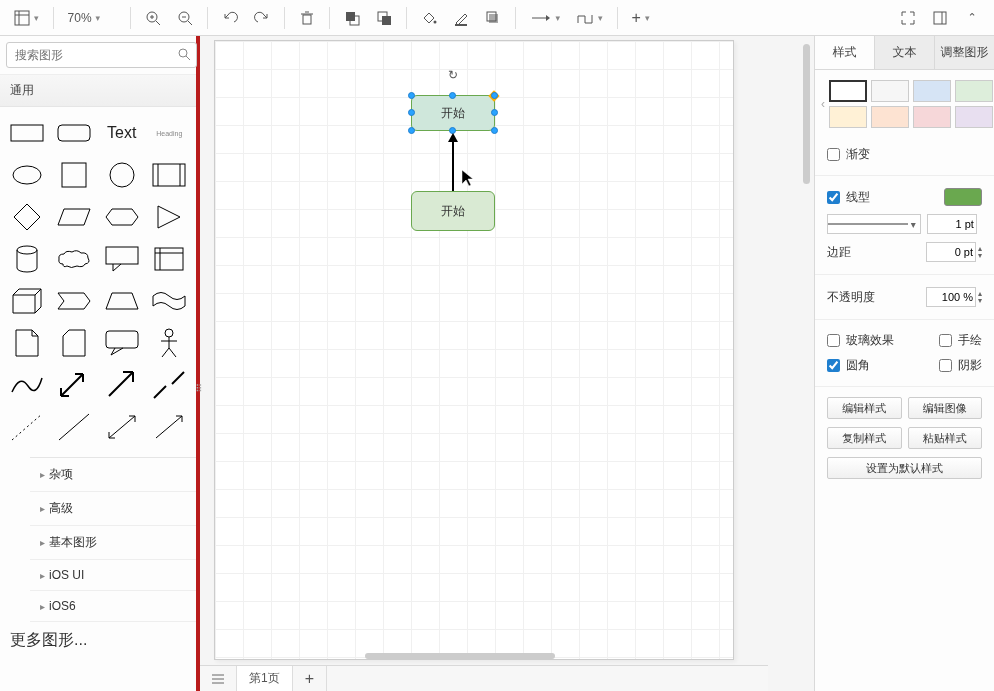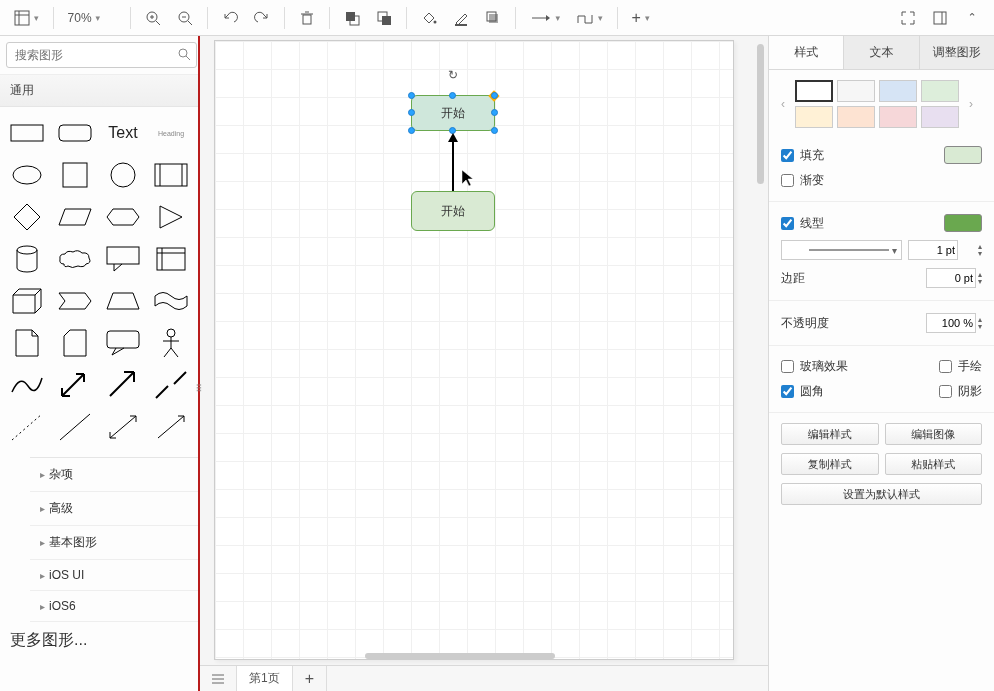--- a/index.html
+++ b/index.html
@@ -10,21 +10,21 @@
 .tb-btn { width: 28px; height: 28px; display: flex; align-items: center; justify-content: center; color: #555; cursor: pointer; border-radius: 2px; }
 .tb-sep { width: 1px; height: 22px; background: #ddd; margin: 0 4px; }
 .tb-dd { display: flex; align-items: center; height: 28px; padding: 0 6px; color: #555; cursor: pointer; gap: 4px; }
 .zoom { width: 60px; text-align: center; }
 .tb-right { margin-left: auto; display: flex; gap: 4px; }
 
 
 .main { display: flex; height: 655px; }
 
 
-.lsb { width: 200px; border-right: 2px solid #b91c1c; display: flex; flex-direction: column; background: #fdfdfd; }
+.lsb { width: 200px; border-right: 4px solid #b91c1c; display: flex; flex-direction: column; background: #fdfdfd; }
 .search-row { padding: 6px; border-bottom: 1px solid #eee; display:flex; align-items:center; }
 .search { flex:1; height: 26px; border: 1px solid #ccc; border-radius: 3px; padding: 0 26px 0 8px; font-size: 12px; background:#fff; }
 .search-wrap { position: relative; flex:1; }
 .search-icon { position: absolute; right: 6px; top: 5px; color: #888; }
 .cat-head { padding: 7px 10px; font-size: 12px; color: #444; background: linear-gradient(#f7f7f7,#efefef); border-bottom: 1px solid #e5e5e5; }
 .shapes-panel { padding: 8px 6px 12px; flex: 0 0 auto; }
 .shape-grid { display: grid; grid-template-columns: repeat(4, 1fr); gap: 6px 6px; }
 .shape-cell { height: 36px; display:flex; align-items:center; justify-content:center; color:#222; }
 .shape-text { font-size: 16px; }
 .lib-list { border-top: 1px solid #e5e5e5; margin-left: 30px; }
@@ -46,21 +46,21 @@
 .node { position:absolute; border:1px solid #6aa84f; background:#d9ead3; border-radius:6px; display:flex; align-items:center; justify-content:center; font-size:12px; color:#333; }
 .node.sel { background:#cfe7db; }
 .handle { position:absolute; width:7px; height:7px; background:#29a3ff; border:1px solid #1f7fcf; border-radius:50%; }
 .rot { position:absolute; left:50%; top:-28px; transform:translateX(-50%); color:#555; }
 .rhombus { position:absolute; width:8px; height:8px; background:#ffb000; transform:rotate(45deg); }
 .arrow-line { position:absolute; background:#000; }
 .arrow-head { position:absolute; width:0; height:0; border-left:5px solid transparent; border-right:5px solid transparent; border-bottom:9px solid #000; }
 .cursor { position:absolute; }
 
 
-.rsb { width: 226px; border-left: 1px solid #d9d9d9; background:#fdfdfd; display:flex; flex-direction:column; }
+.rsb { width: 180px; border-left: 1px solid #d9d9d9; background:#fdfdfd; display:flex; flex-direction:column; }
 .rtabs { display:flex; height:34px; border-bottom:1px solid #d9d9d9; }
 .rtab { flex:1; display:flex; align-items:center; justify-content:center; font-size:12px; cursor:pointer; background:#ececec; border-right:1px solid #d9d9d9; color:#444; }
 .rtab:last-child { border-right:none; }
 .rtab.active { background:#fdfdfd; font-weight:500; }
 .swatches-row { display:flex; align-items:center; padding:10px 6px 6px; gap:4px; }
 .swatch-nav { width:16px; text-align:center; color:#aaa; cursor:pointer; }
 .swatch-grid { display:grid; grid-template-columns:repeat(4,1fr); gap:4px; }
 .swatch { width:38px; height:22px; border:1px solid #ccc; cursor:pointer; }
 .rsec { padding:8px 12px; border-bottom:1px solid #eee; }
 .rrow { display:flex; align-items:center; justify-content:space-between; padding:4px 0; font-size:12px; }
@@ -467,27 +467,20 @@
           <div class="swatch" style="background:#f6d7d9"></div>
           <div class="swatch" style="background:#e8dff0"></div>
         </div>
       </div>
       <div class="swatch-nav">›</div>
     </div>
 
     <div class="rsec">
       <div class="rrow">
         <label class="chk">
-            <input type="checkbox" checked="" style="">
-            <span>填充</span>
-          </label>
-        <div class="color-box" style="background:#d9ead3"></div>
-      </div>
-      <div class="rrow">
-        <label class="chk">
             <input type="checkbox" style="">
             <span>渐变</span>
           </label>
       </div>
     </div>
 
     <div class="rsec">
       <div class="rrow">
         <label class="chk">
             <input type="checkbox" checked="" style="">

